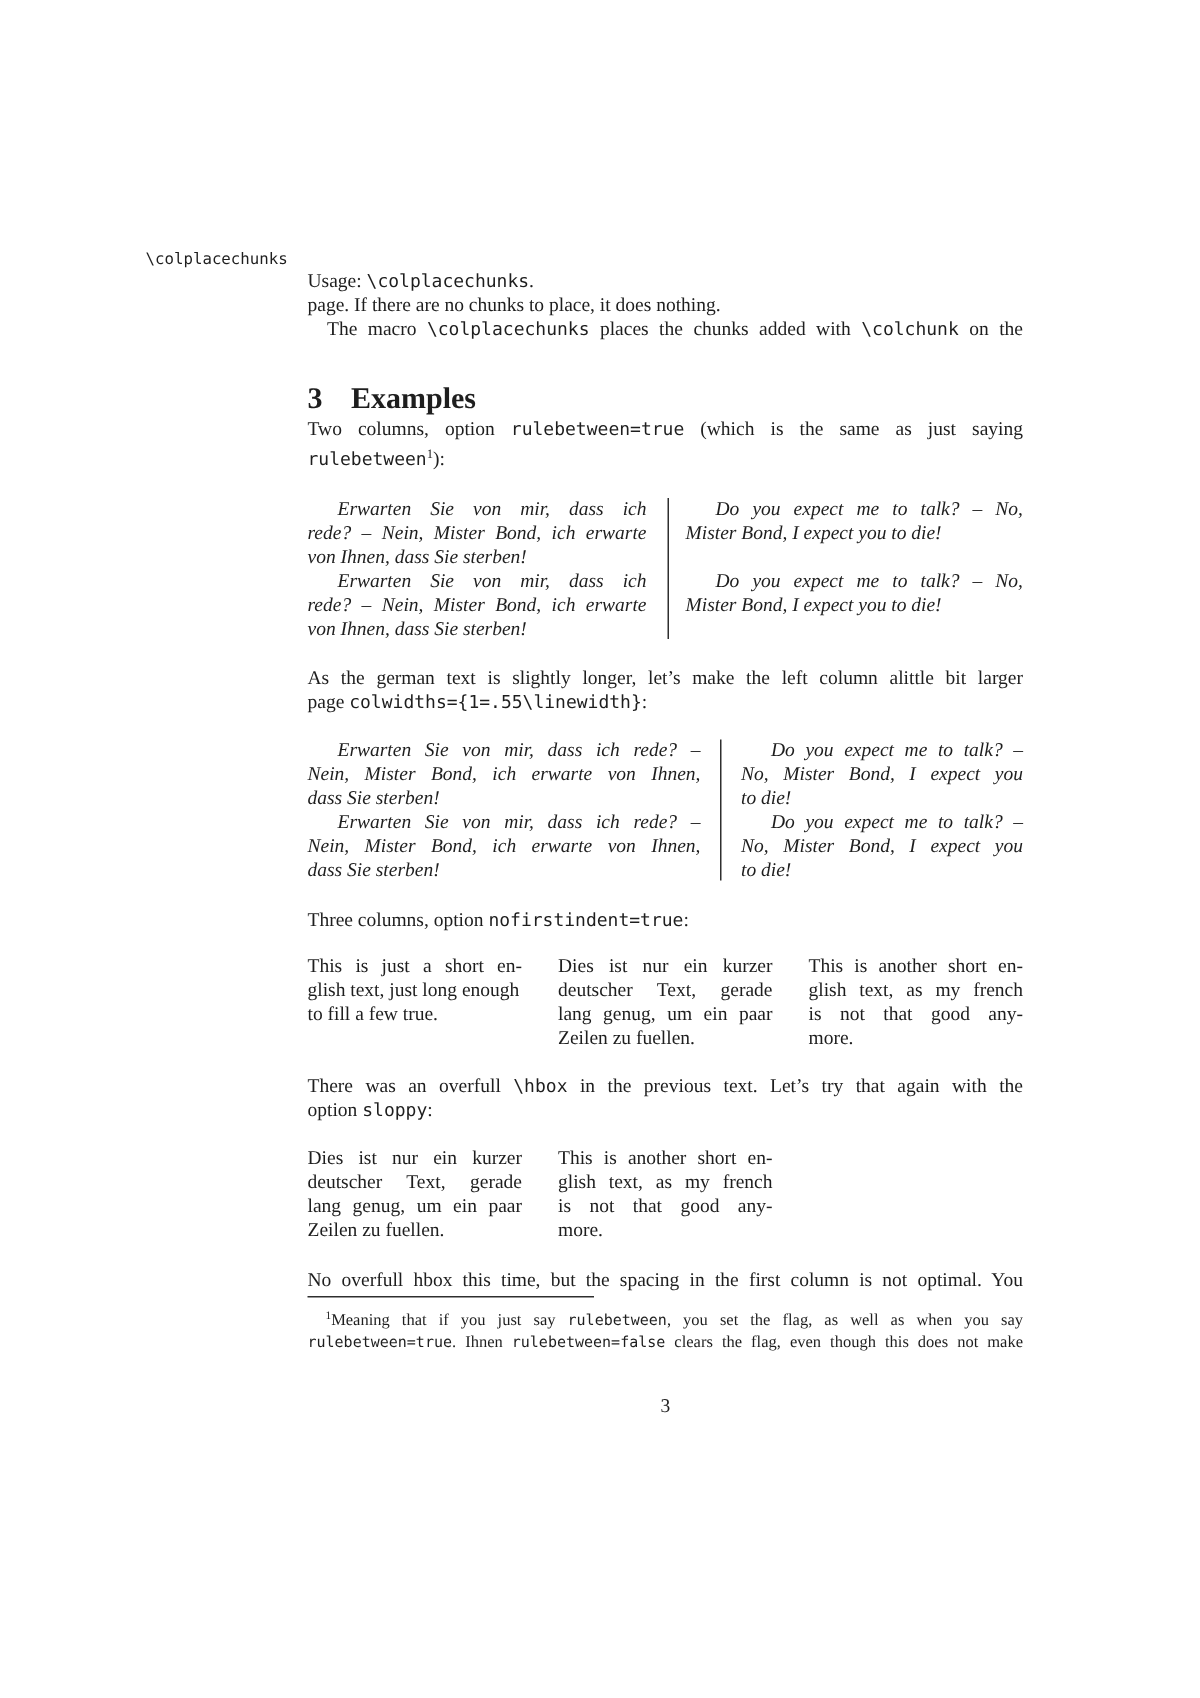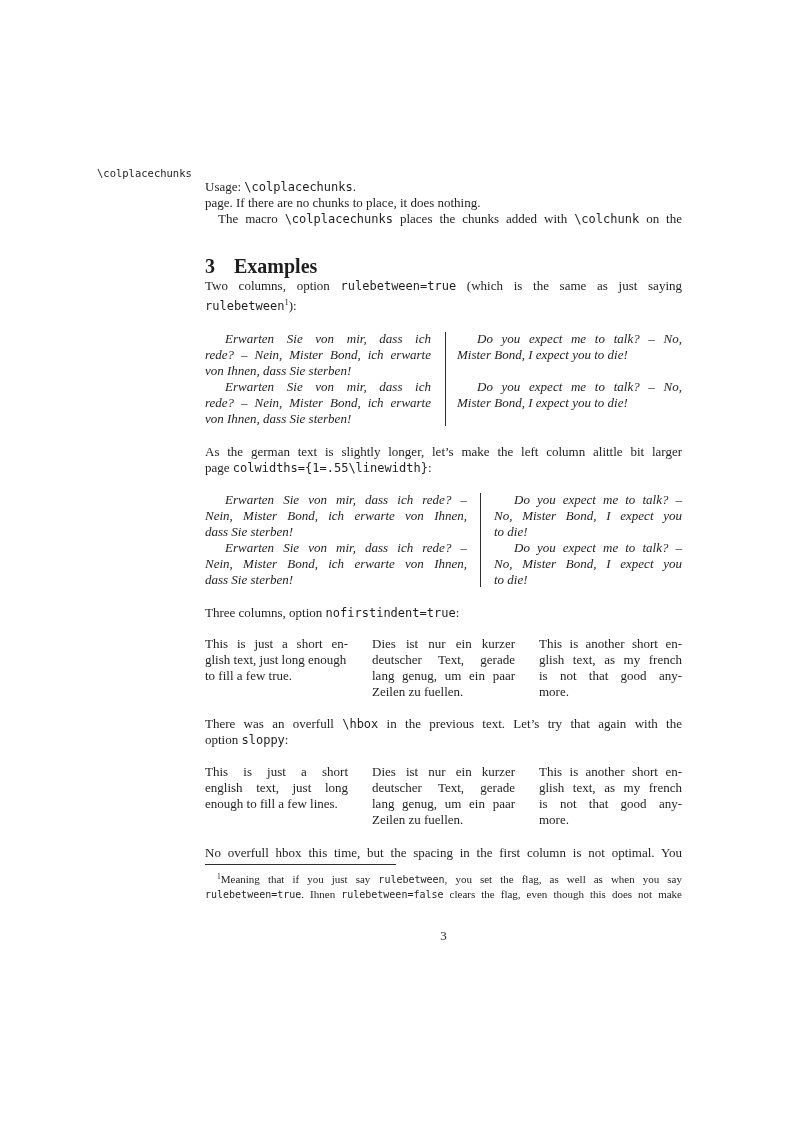--- a/index.html
+++ b/index.html
@@ -170,25 +170,20 @@
       </div>
     </div>
 
     <div class="para mt16">
       <div class="ln jl"><span>There was an overfull </span><span class="tt">\hbox</span><span> in the previous text. Let’s try that again with the</span></div>
       <div class="ln el"><span>option </span><span class="tt">sloppy</span><span>:</span></div>
     </div>
 
     <div class="ex3c mt16">
       <div class="col">
-        <div class="ln jl">This is just a short</div>
-        <div class="ln jl">english text, just long</div>
-        <div class="ln el">enough to fill a few lines.</div>
-      </div>
-      <div class="col">
         <div class="ln jl">Dies ist nur ein kurzer</div>
         <div class="ln jl">deutscher Text, gerade</div>
         <div class="ln jl">lang genug, um ein paar</div>
         <div class="ln el">Zeilen zu fuellen.</div>
       </div>
       <div class="col">
         <div class="ln jl">This is another short en-</div>
         <div class="ln jl">glish text, as my french</div>
         <div class="ln jl">is not that good any-</div>
         <div class="ln el">more.</div>

